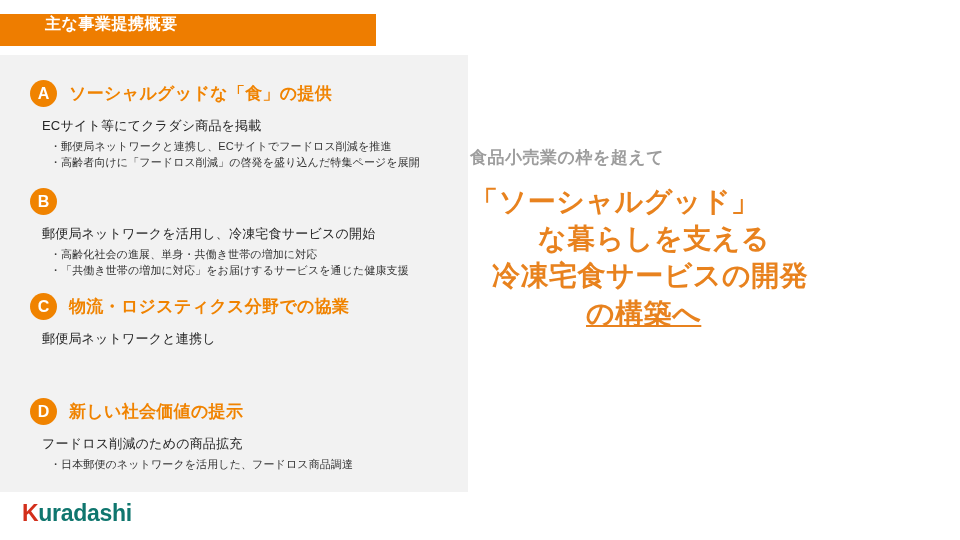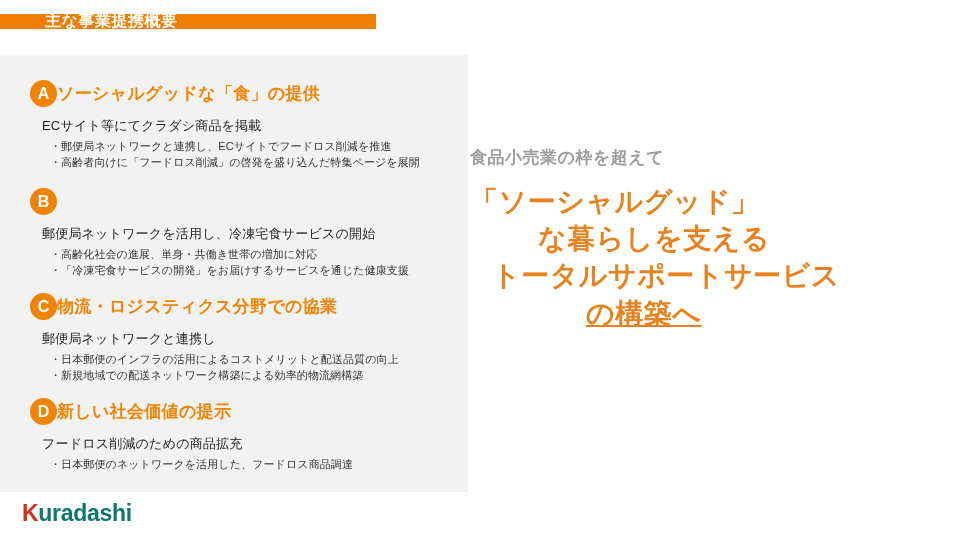--- a/index.html
+++ b/index.html
@@ -15,24 +15,24 @@
     color: #3c3c3c;
     position: relative;
   }
 
   
   .header-bar {
     position: absolute;
     left: 0;
     top: 14px;
     width: 376px;
-    height: 15px;
+    height: 32px;
     background: #ee7d00;
     display: flex;
-    align-items: center;
+    align-items: flex-start;
   }
   .header-title {
     color: #ffffff;
     font-size: 16px;
     font-weight: bold;
     letter-spacing: 0.5px;
     margin-left: 45px;
     white-space: nowrap;
   }
 
@@ -71,20 +71,21 @@
     font-weight: bold;
     display: flex;
     align-items: center;
     justify-content: center;
     flex: 0 0 auto;
   }
   .sec-title {
     color: #f08300;
     font-size: 17px;
     font-weight: bold;
+    margin-left: 12px;
     white-space: nowrap;
     letter-spacing: 0.3px;
   }
 
   .sec-lead {
     margin-left: 42px;
     margin-top: 10px;
     font-size: 13px;
     font-weight: normal;
     color: #262626;
@@ -168,53 +169,49 @@
     </ul>
   </div>
 
   <div class="section sec-b">
     <div class="sec-head">
       <div class="badge">B</div>
     </div>
     <div class="sec-lead">郵便局ネットワークを活用し、冷凍宅食サービスの開始</div>
     <ul class="bullets">
       <li>・高齢化社会の進展、単身・共働き世帯の増加に対応</li>
-      <li>・「冷凍宅食サービスの開発」をお届けするサービスを通じた健康支援</li>
+      <li>・「共働き世帯の増加に対応」をお届けするサービスを通じた健康支援</li>
     </ul>
   </div>
 
   <div class="section sec-c">
     <div class="sec-head">
       <div class="badge">C</div>
       <div class="sec-title">物流・ロジスティクス分野での協業</div>
     </div>
     <div class="sec-lead">郵便局ネットワークと連携し</div>
-    <ul class="bullets">
-      <li>・日本郵便のインフラの活用によるコストメリットと配送品質の向上</li>
-      <li>・新規地域での配送ネットワーク構築による効率的物流網構築</li>
-    </ul>
   </div>
 
   <div class="section sec-d">
     <div class="sec-head">
       <div class="badge">D</div>
       <div class="sec-title">新しい社会価値の提示</div>
     </div>
     <div class="sec-lead">フードロス削減のための商品拡充</div>
     <ul class="bullets">
       <li>・日本郵便のネットワークを活用した、フードロス商品調達</li>
     </ul>
   </div>
 
 </div>
 
 <div class="headline">
   <div class="kicker">食品小売業の枠を超えて</div>
   <div class="big l1">「ソーシャルグッド」</div>
   <div class="big l2">な暮らしを支える</div>
-  <div class="big l3">トータルサポートサービス</div>
+  <div class="big l3">冷凍宅食サービスの開発</div>
   <div class="big l4">の構築へ</div>
 </div>
 
 <div class="logo">
   <span class="logo-k">K</span>
   <span class="logo-rest">uradashi</span>
 </div>
 
 </body></html>

